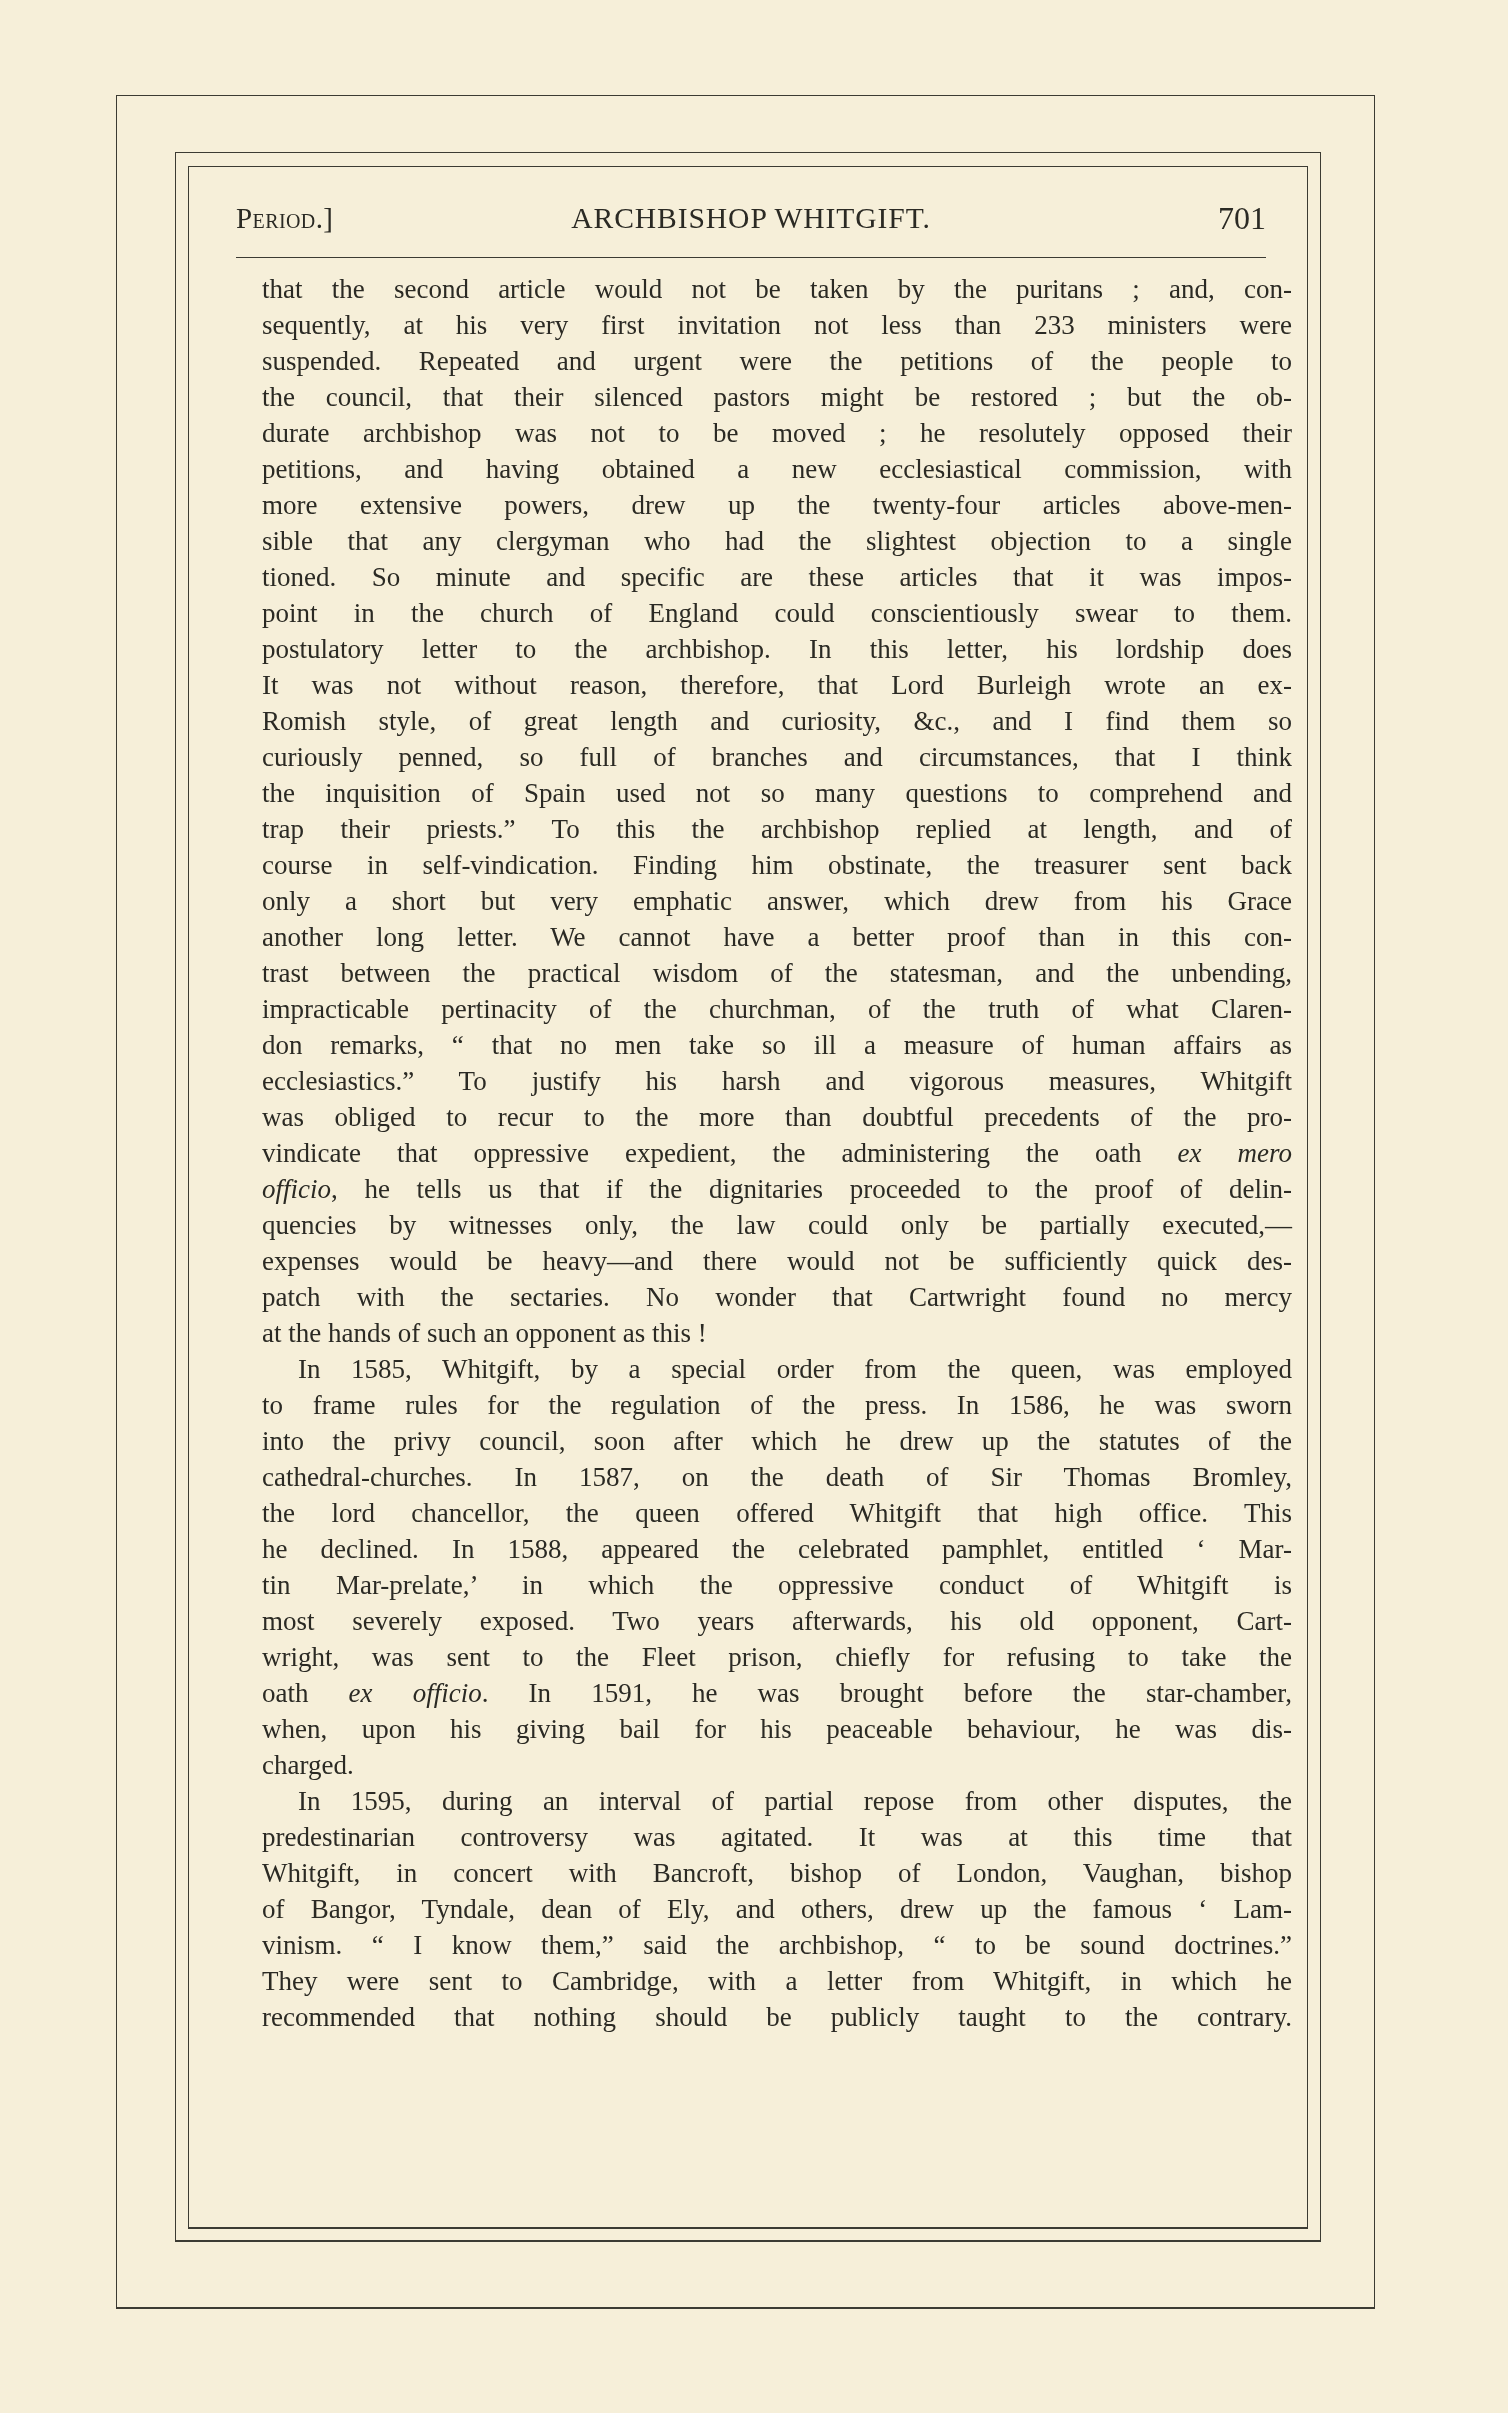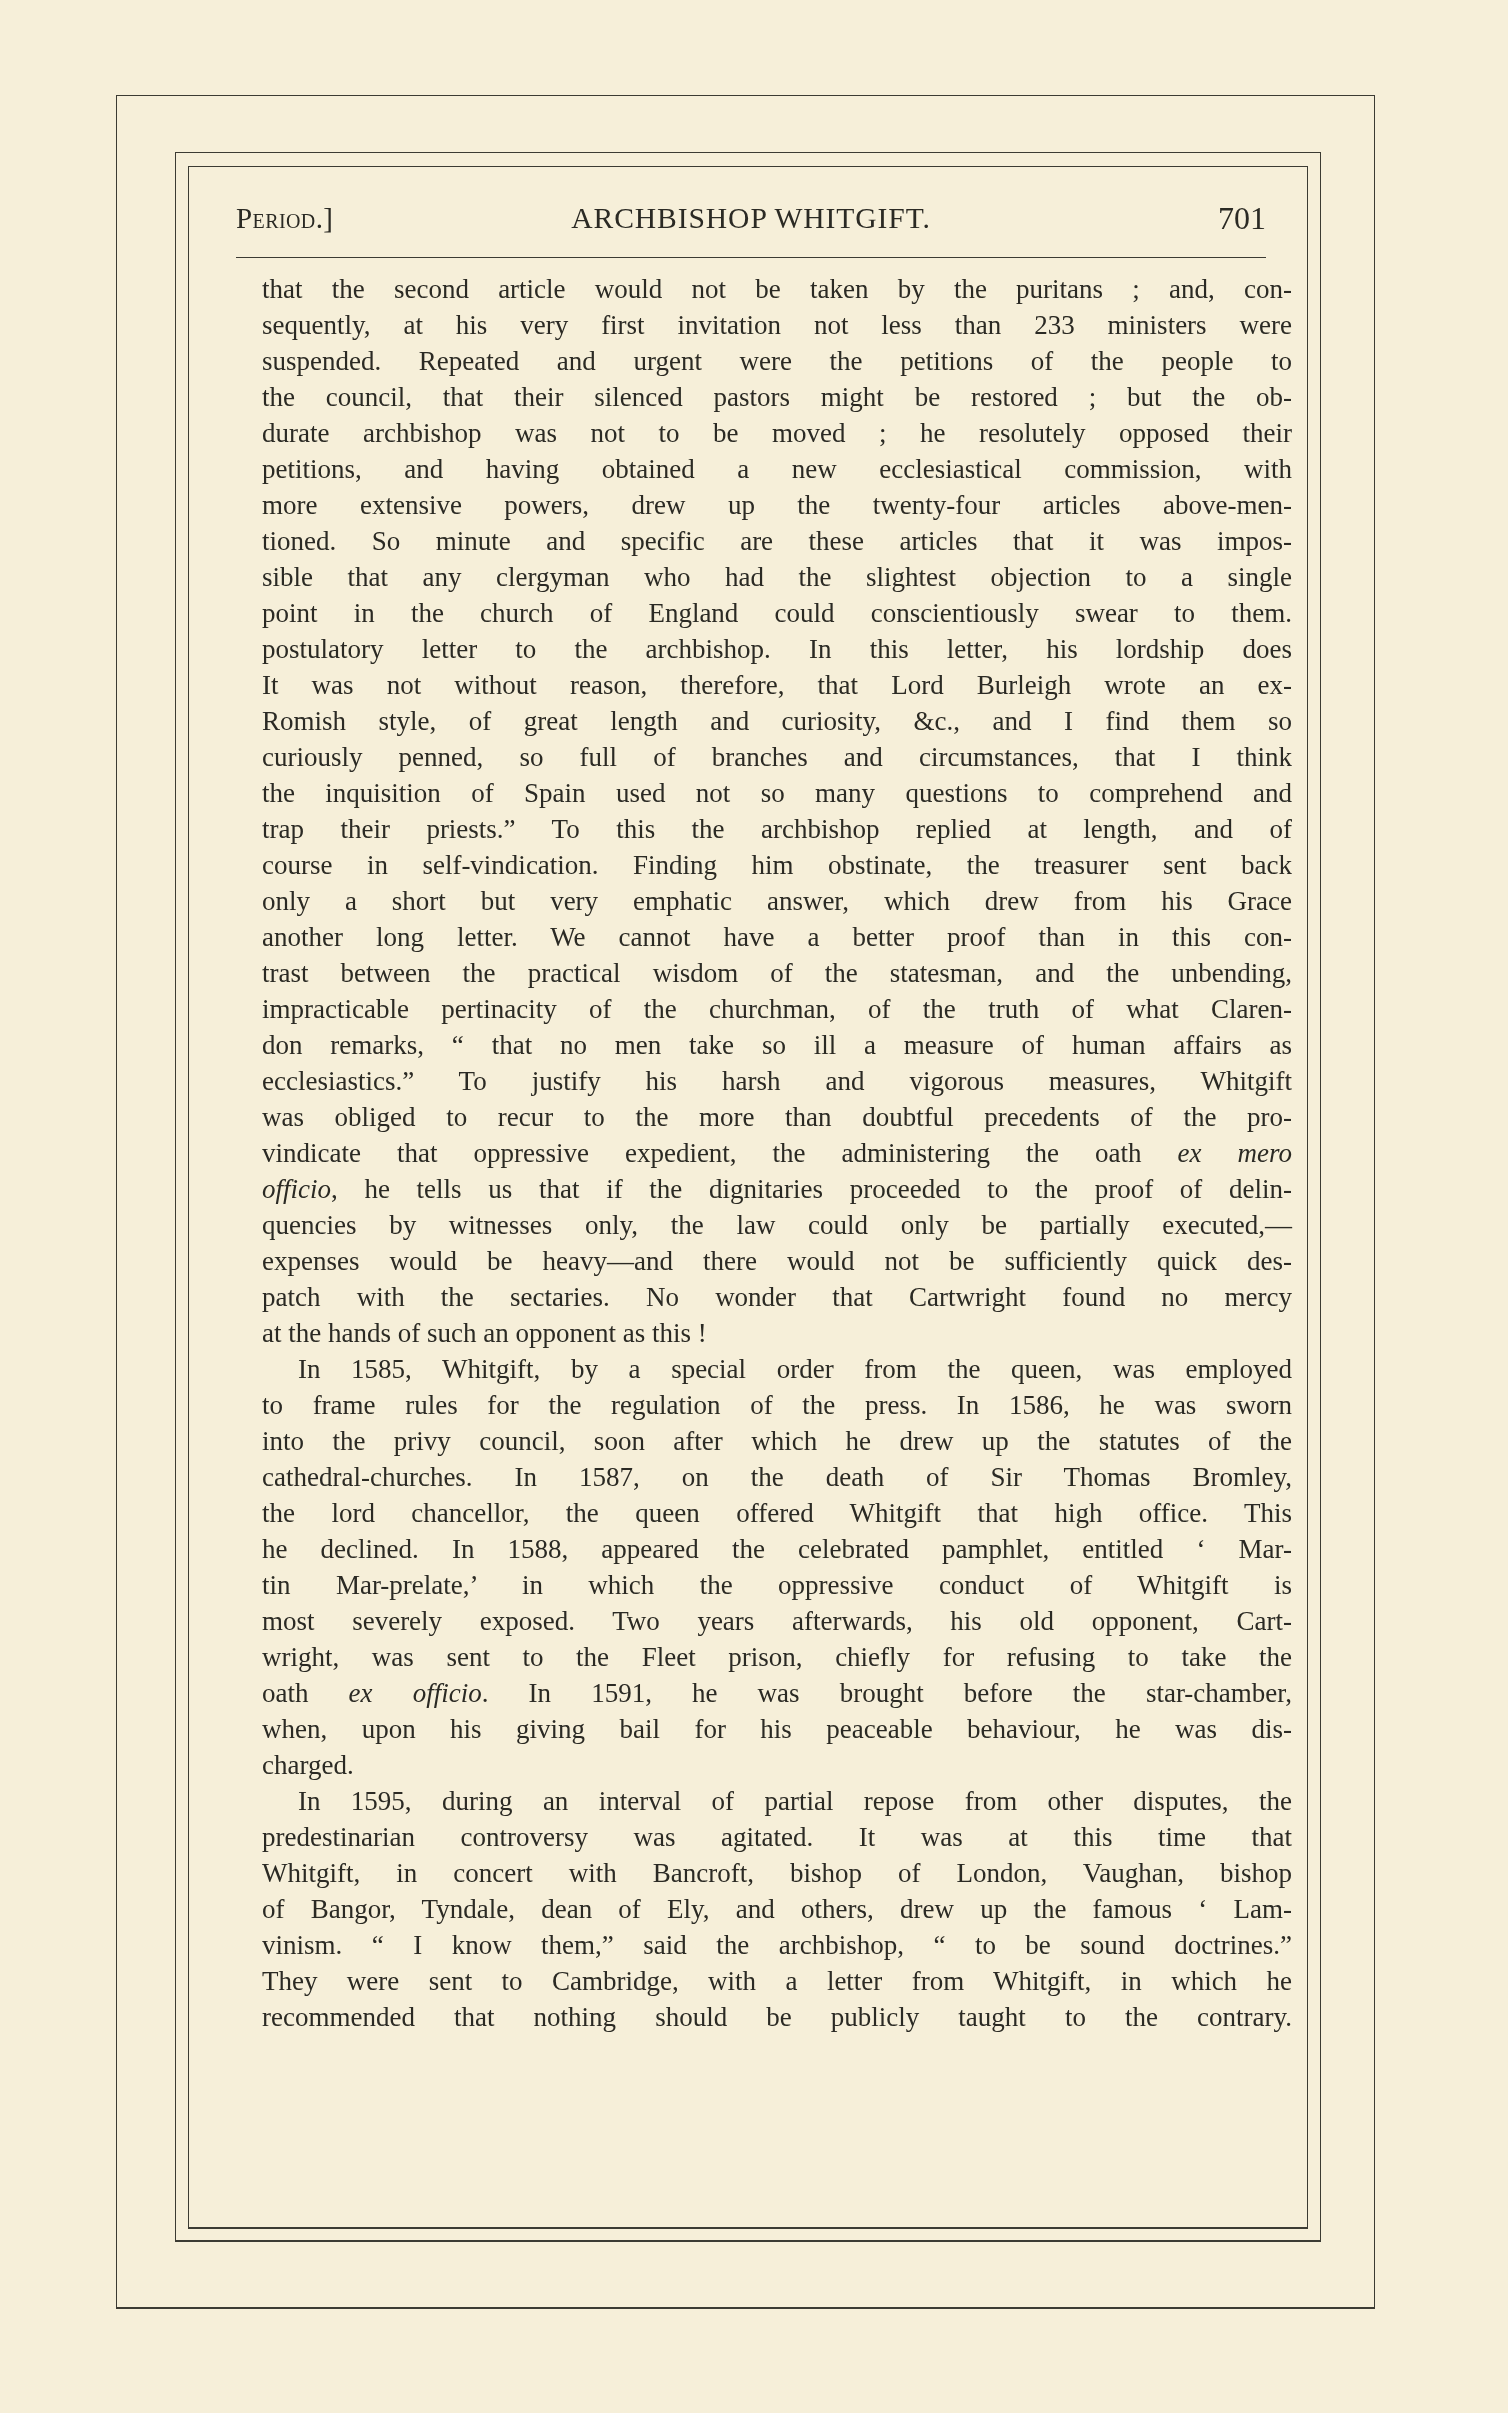--- a/index.html
+++ b/index.html
@@ -58,22 +58,22 @@
 <div id="head-rule"></div>
 
 <div id="body-text">
     <div class="line">that the second article would not be taken by the puritans ; and, con-</div>
     <div class="line">sequently, at his very first invitation not less than 233 ministers were</div>
     <div class="line">suspended.  Repeated and urgent were the petitions of the people to</div>
     <div class="line">the council, that their silenced pastors might be restored ; but the ob-</div>
     <div class="line">durate archbishop was not to be moved ; he resolutely opposed their</div>
     <div class="line">petitions, and having obtained a new ecclesiastical commission, with</div>
     <div class="line">more extensive powers, drew up the twenty-four articles above-men-</div>
+    <div class="line">sible that any clergyman who had the slightest objection to a single</div>
     <div class="line">tioned.  So minute and specific are these articles that it was impos-</div>
-    <div class="line">sible that any clergyman who had the slightest objection to a single</div>
     <div class="line">point in the church of England could conscientiously swear to them.</div>
     <div class="line">postulatory letter to the archbishop.  In this letter, his lordship does</div>
     <div class="line">It was not without reason, therefore, that Lord Burleigh wrote an ex-</div>
     <div class="line">Romish style, of great length and curiosity, &amp;c., and I find them so</div>
     <div class="line">curiously penned, so full of branches and circumstances, that I think</div>
     <div class="line">the inquisition of Spain used not so many questions to comprehend and</div>
     <div class="line">trap their priests.”  To this the archbishop replied at length, and of</div>
     <div class="line">course in self-vindication.  Finding him obstinate, the treasurer sent back</div>
     <div class="line">only a short but very emphatic answer, which drew from his Grace</div>
     <div class="line">another long letter.  We cannot have a better proof than in this con-</div>

